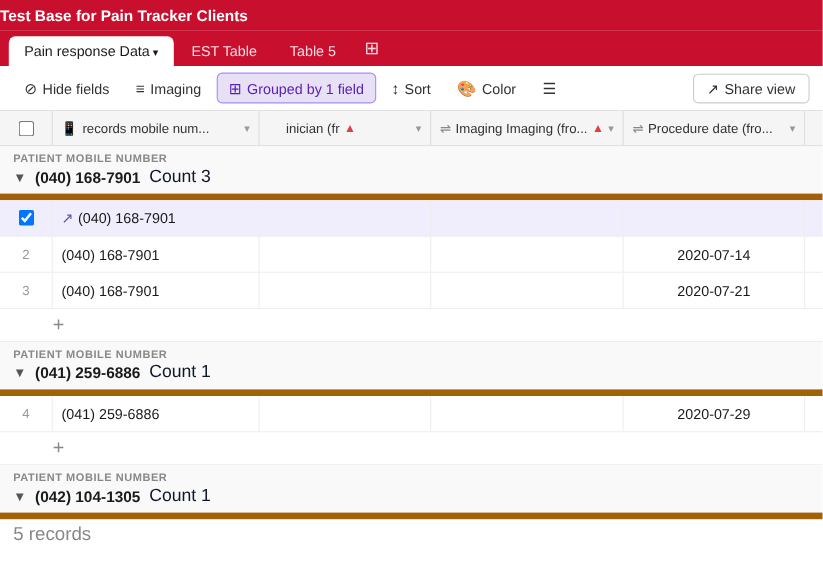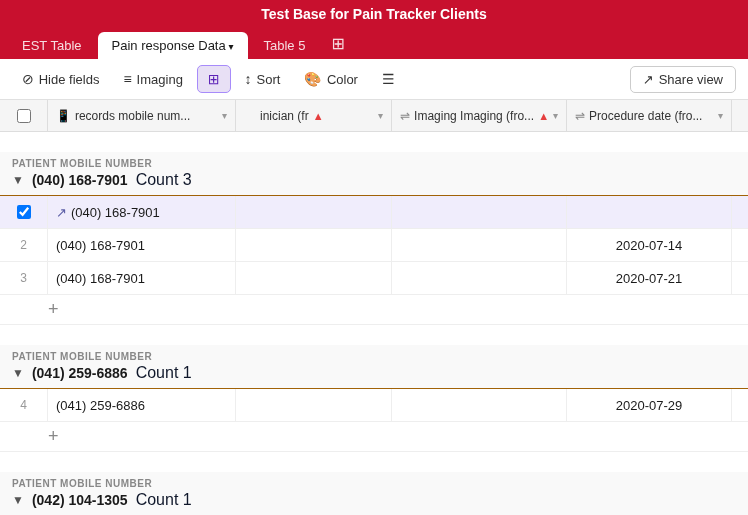--- a/index.html
+++ b/index.html
@@ -2,21 +2,20 @@
 <html><head>
   <meta charset="utf-8">
   <style>
     * { box-sizing: border-box; margin: 0; padding: 0; }
     body { font-family: -apple-system, BlinkMacSystemFont, 'Segoe UI', sans-serif; font-size: 13px; background: #fff; width: 748px; height: 515px; overflow: hidden; }
 
     
     .title-bar {
       background: #c8102e;
       color: #fff;
-      text-align: center;
       padding: 6px 0;
       font-size: 14px;
       font-weight: 600;
     }
 
     
     .tab-bar {
       background: #c8102e;
       display: flex;
       align-items: flex-end;
@@ -123,23 +122,22 @@
     .col-procedure { width: 165px; min-width: 165px; }
     .col-extra { flex: 1; }
 
     .col-header .sort-icon { color: #999; font-size: 10px; margin-left: auto; }
     .warning-icon { color: #e53e3e; font-size: 11px; }
     .col-icon { color: #888; }
 
     
     .group-header {
       background: #f9f9f9;
-      border-bottom: 1px solid #a16207;
+      border-bottom: 6px solid #a16207;
       padding: 6px 12px;
-      margin-top: 20px;
     }
     .group-label {
       font-size: 10px;
       font-weight: 600;
       color: #888;
       text-transform: uppercase;
       letter-spacing: 0.5px;
       margin-bottom: 2px;
     }
     .group-title-row {
@@ -216,37 +214,38 @@
     input[type="checkbox"] { width: 14px; height: 14px; cursor: pointer; }
   </style>
 </head>
 <body>
 
 <div class="title-bar">
   <span>Test Base for Pain Tracker Clients</span>
 </div>
 
 <div class="tab-bar">
+  <div class="tab active has-arrow">Pain response Data</div>
   <div class="tab">EST Table</div>
-  <div class="tab active has-arrow">Pain response Data</div>
   <div class="tab">Table 5</div>
   <div class="tab-add">⊞</div>
 </div>
 
 <div class="toolbar">
   <button class="toolbar-btn">
     <span class="icon">⊘</span>
     <span>Hide fields</span>
   </button>
   <button class="toolbar-btn">
     <span class="icon">≡</span>
     <span>Imaging</span>
   </button>
   <button class="toolbar-btn active">
     <span class="icon">⊞</span>
+    <span>Grouped by 1 field</span>
   </button>
   <button class="toolbar-btn">
     <span class="icon">↕</span>
     <span>Sort</span>
   </button>
   <button class="toolbar-btn">
     <span class="icon">🎨</span>
     <span>Color</span>
   </button>
   <button class="toolbar-btn">

